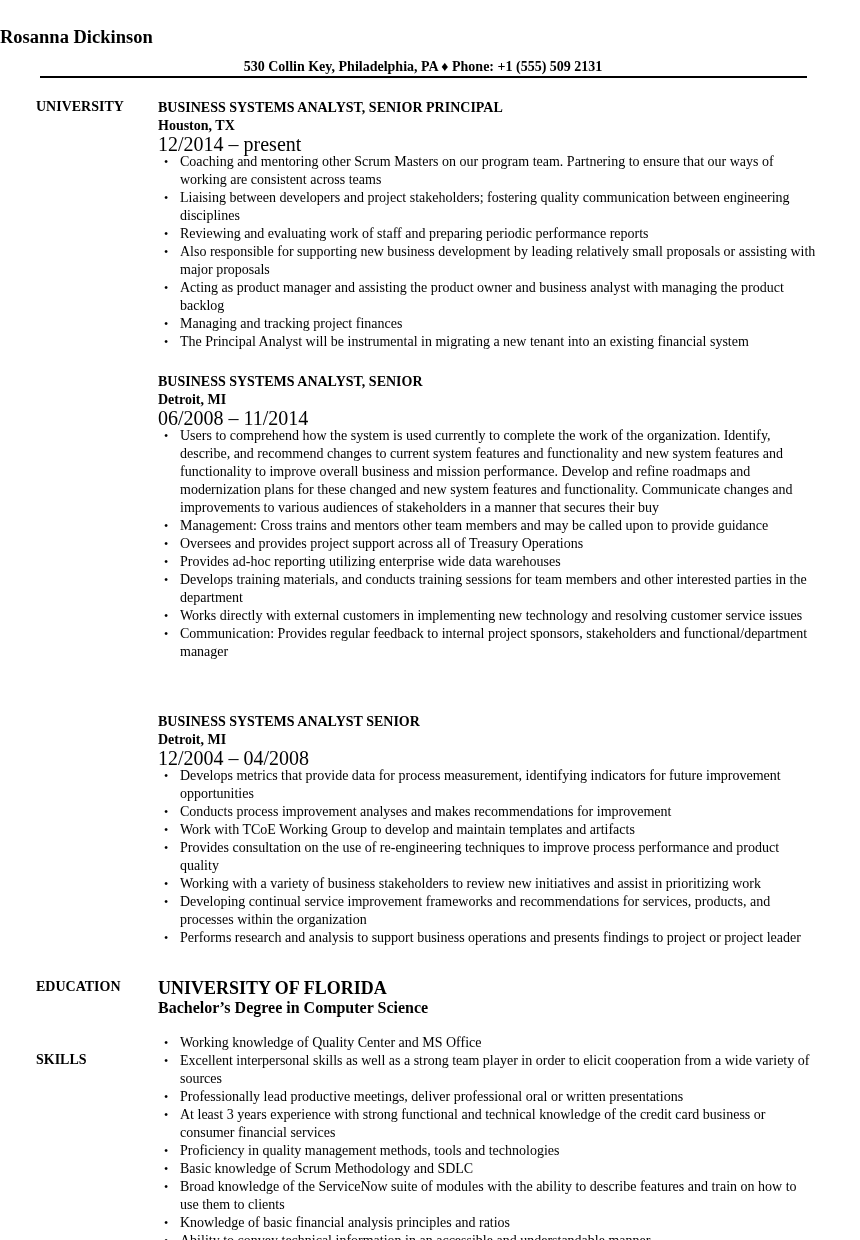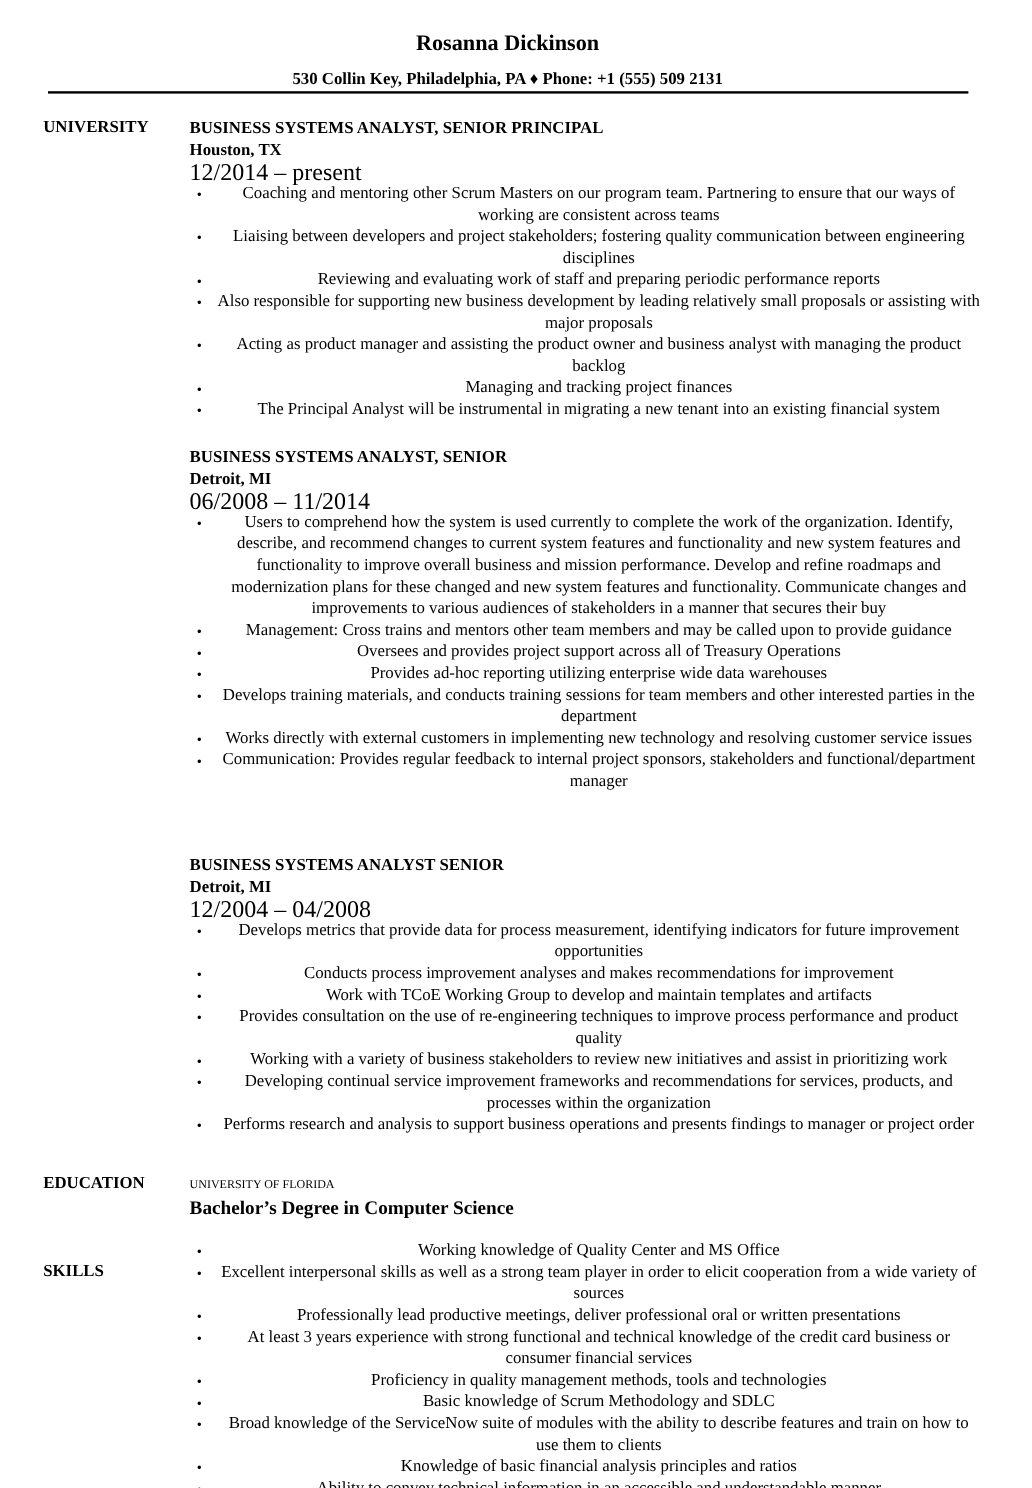--- a/index.html
+++ b/index.html
@@ -3,47 +3,47 @@
 <meta charset="utf-8">
 <style>
   html, body { margin: 0; padding: 0; background: #ffffff; }
   body {
     width: 860px; height: 1240px; overflow: hidden; position: relative;
     font-family: "Liberation Serif", "DejaVu Serif", serif;
     color: #000;
   }
   .header { position: absolute; left: 0; top: 0; width: 860px; }
   .name {
-    position: absolute; top: 26px; left: 0; width: 846px; text-align: center;
+    position: absolute; top: 26px; left: 0; width: 846px; 
     font-size: 18.5px; font-weight: bold; line-height: 22px;
   }
   .contact {
     position: absolute; top: 58px; left: 0; width: 846px; text-align: center;
     font-size: 14px; font-weight: bold; line-height: 18px;
   }
   .rule {
     position: absolute; top: 76px; left: 40px; width: 767px; height: 2px; background: #000;
   }
   .section-label {
     position: absolute; left: 36px; font-size: 14px; font-weight: bold; line-height: 18px;
   }
   .col { position: absolute; left: 158px; width: 660px; }
   .job-title { font-size: 14px; font-weight: bold; line-height: 18px; }
   .job-loc { font-size: 14px; font-weight: bold; line-height: 18px; }
   .job-date { font-size: 20px; line-height: 18px; }
   ul.bullets {
-    margin: 0; padding: 0 0 0 22px; list-style: none; text-align: center;
+    margin: 0; padding: 0 0 0 22px; list-style: none;
   }
   ul.bullets li {
     position: relative; font-size: 14px; line-height: 18px; padding-left: 0;
   }
   ul.bullets li::before {
     content: "\2022"; position: absolute; left: -16px; top: 0; font-size: 12px;
   }
-  .edu-school { font-size: 10px; font-weight: normal; line-height: 18px; }
+  .edu-school { font-size: 18px; font-weight: bold; line-height: 18px; }
   .edu-degree { font-size: 16px; font-weight: bold; line-height: 18px; margin-top: 2px; }
 </style>
 </head>
 <body>
 
 <div class="header">
   <div class="name">Rosanna Dickinson</div>
   <div class="contact">530 Collin Key, Philadelphia, PA ♦ Phone: +1 (555) 509 2131</div>
   <div class="rule"></div>
 </div>
@@ -84,21 +84,21 @@
   <div class="job-title">BUSINESS SYSTEMS ANALYST SENIOR</div>
   <div class="job-loc">Detroit, MI</div>
   <div class="job-date">12/2004 – 04/2008</div>
   <ul class="bullets">
     <li>Develops metrics that provide data for process measurement, identifying indicators for future improvement opportunities</li>
     <li>Conducts process improvement analyses and makes recommendations for improvement</li>
     <li>Work with TCoE Working Group to develop and maintain templates and artifacts</li>
     <li>Provides consultation on the use of re-engineering techniques to improve process performance and product quality</li>
     <li>Working with a variety of business stakeholders to review new initiatives and assist in prioritizing work</li>
     <li>Developing continual service improvement frameworks and recommendations for services, products, and processes within the organization</li>
-    <li>Performs research and analysis to support business operations and presents findings to manager or project order</li>
+    <li>Performs research and analysis to support business operations and presents findings to project or project leader</li>
   </ul>
 </div>
 
 <div class="section-label" style="top:978px;">EDUCATION</div>
 <div class="col" style="top:979px;">
   <div class="edu-school">UNIVERSITY OF FLORIDA</div>
   <div class="edu-degree">Bachelor’s Degree in Computer Science</div>
 </div>
 
 <div class="section-label" style="top:1034px;margin-top:17px;">SKILLS</div>

